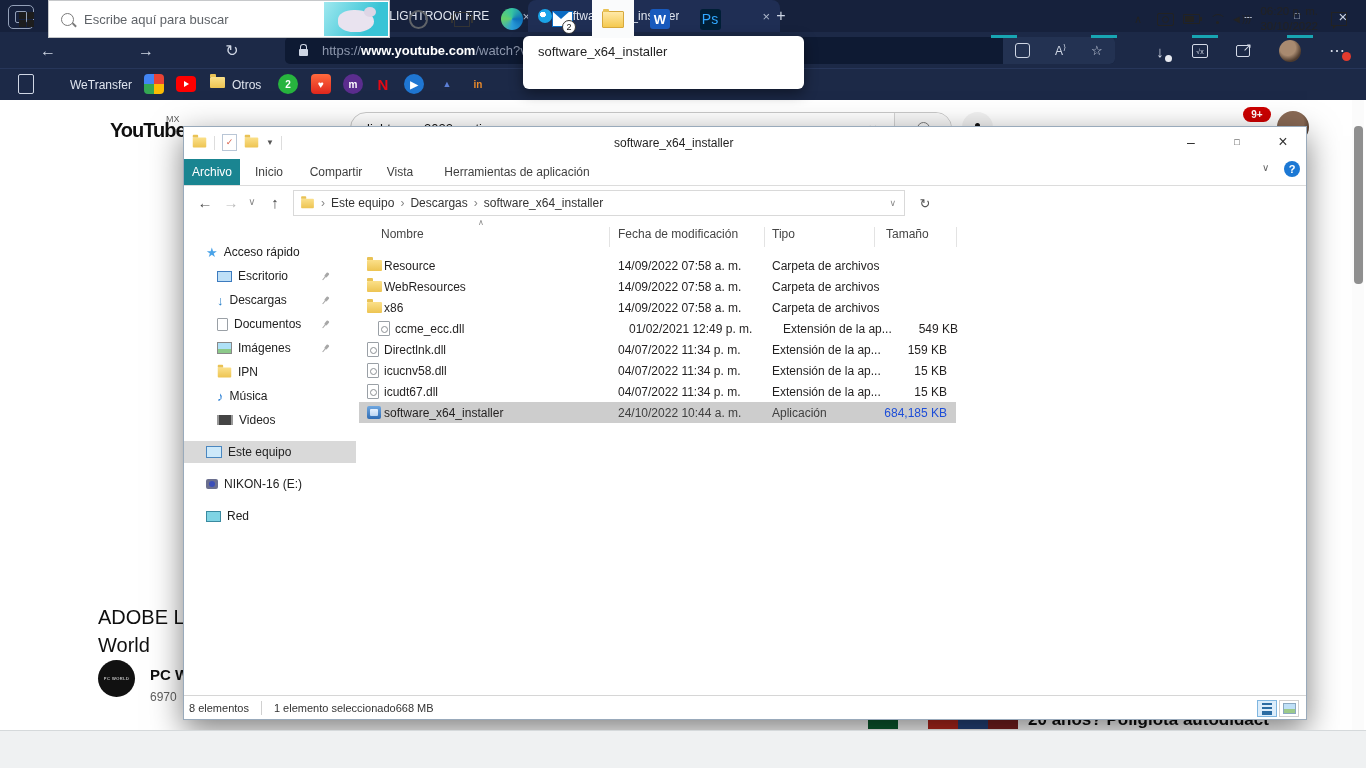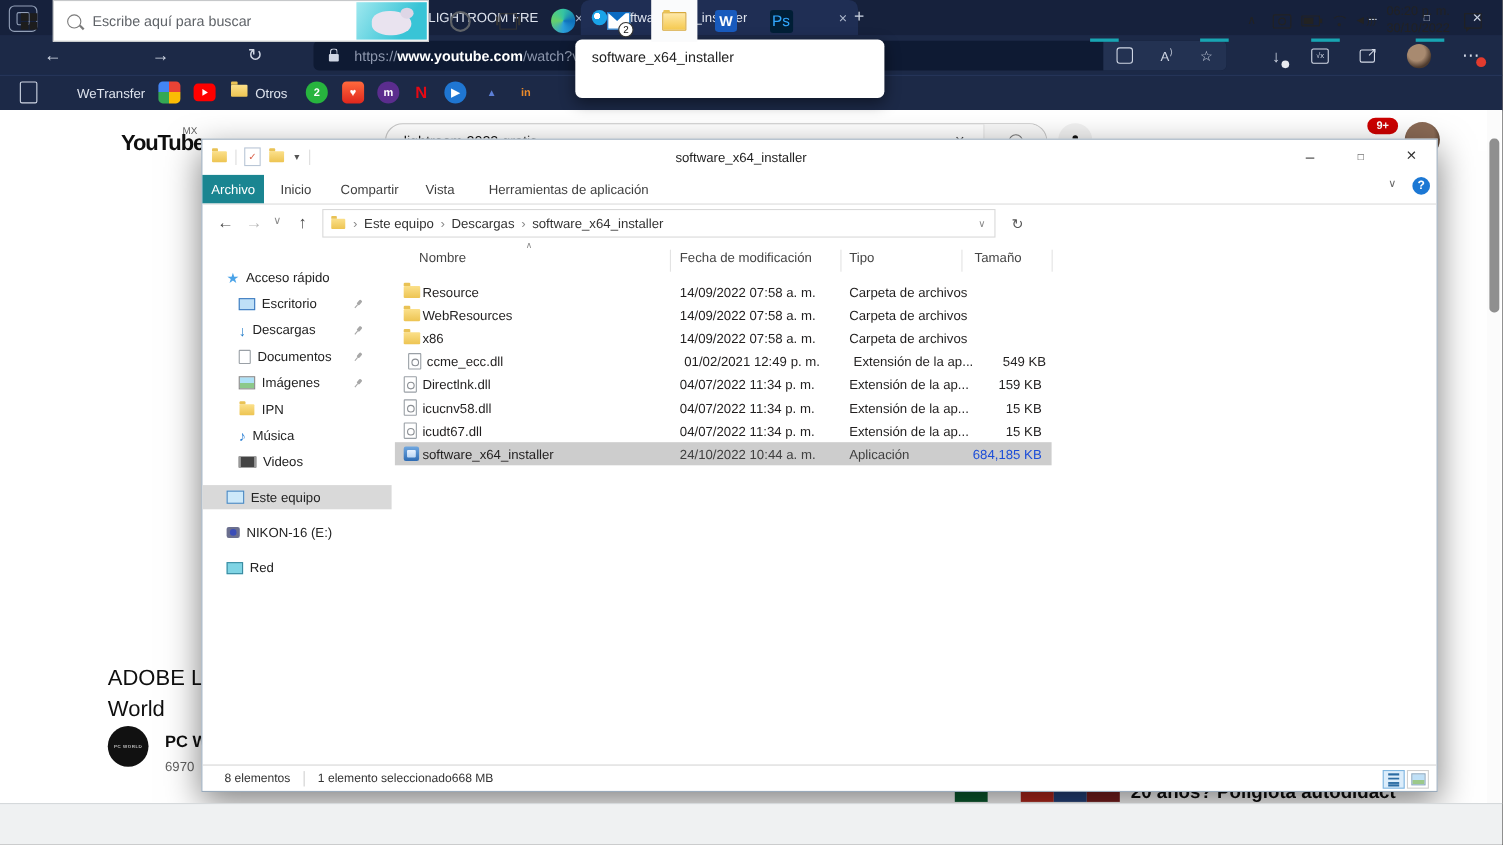--- a/index.html
+++ b/index.html
@@ -381,21 +381,21 @@
         <span class="cell c-type">Carpeta de archivos</span>
         <span class="cell c-size"></span>
     </div>
     <div class="row" style="left:0;top:170px;width:780px">
       <span class="fic folder"></span>
       <span class="cell c-name">x86</span>
         <span class="cell c-date">14/09/2022 07:58 a. m.</span>
         <span class="cell c-type">Carpeta de archivos</span>
         <span class="cell c-size"></span>
     </div>
-    <div class="row" style="left:4px;top:191px;width:780px">
+    <div class="row" style="left:11px;top:191px;width:780px">
       <span class="fic page-ic dll"></span>
       <span class="cell c-name">ccme_ecc.dll</span>
         <span class="cell c-date">01/02/2021 12:49 p. m.</span>
         <span class="cell c-type">Extensión de la ap...</span>
         <span class="cell c-size">549 KB</span>
     </div>
     <div class="row" style="left:0;top:212px;width:780px">
       <span class="fic page-ic dll"></span>
       <span class="cell c-name">Directlnk.dll</span>
         <span class="cell c-date">04/07/2022 11:34 p. m.</span>
@@ -419,21 +419,21 @@
     <div class="row" style="left:0;top:275px;width:780px">
       <span style="position:absolute;left:175px;top:0;width:597px;height:21px;background:#cdcdcd"></span>
       <span class="fic exe" style="z-index:1"></span>
       <span class="cell c-name" style="z-index:1">software_x64_installer</span>
         <span class="cell c-date" style="z-index:1;color:#404040">24/10/2022 10:44 a. m.</span>
         <span class="cell c-type" style="z-index:1;color:#3f3f3f">Aplicación</span>
         <span class="cell c-size" style="z-index:1;color:#1d4ed8">684,185 KB</span>
     </div>
 
     <div class="ex-abs statusbar">
-      <span style="margin-left:20px">8 elementos</span>
+      <span style="margin-left:5px">8 elementos</span>
       <span style="width:1px;height:14px;background:#d0d0d0;margin:0 12px"></span>
       <span>1 elemento seleccionado</span>
       <span style="margin-left:0">668 MB</span>
     </div>
     <div class="viewbtn" style="left:1073px;background:#dcedfb;border-color:#7fb6e0">
       <span style="width:10px;height:8px;border-top:2px solid #2b6ca3;border-bottom:2px solid #2b6ca3;background:linear-gradient(#2b6ca3 2px,transparent 0) center/10px 4px"></span>
     </div>
     <div class="viewbtn" style="left:1095px;border-color:#cfcfcf">
       <span style="width:11px;height:9px;border:1px solid #8aa8c0;background:linear-gradient(#bfe0f7 55%,#9cc98a 45%)"></span>
     </div>

